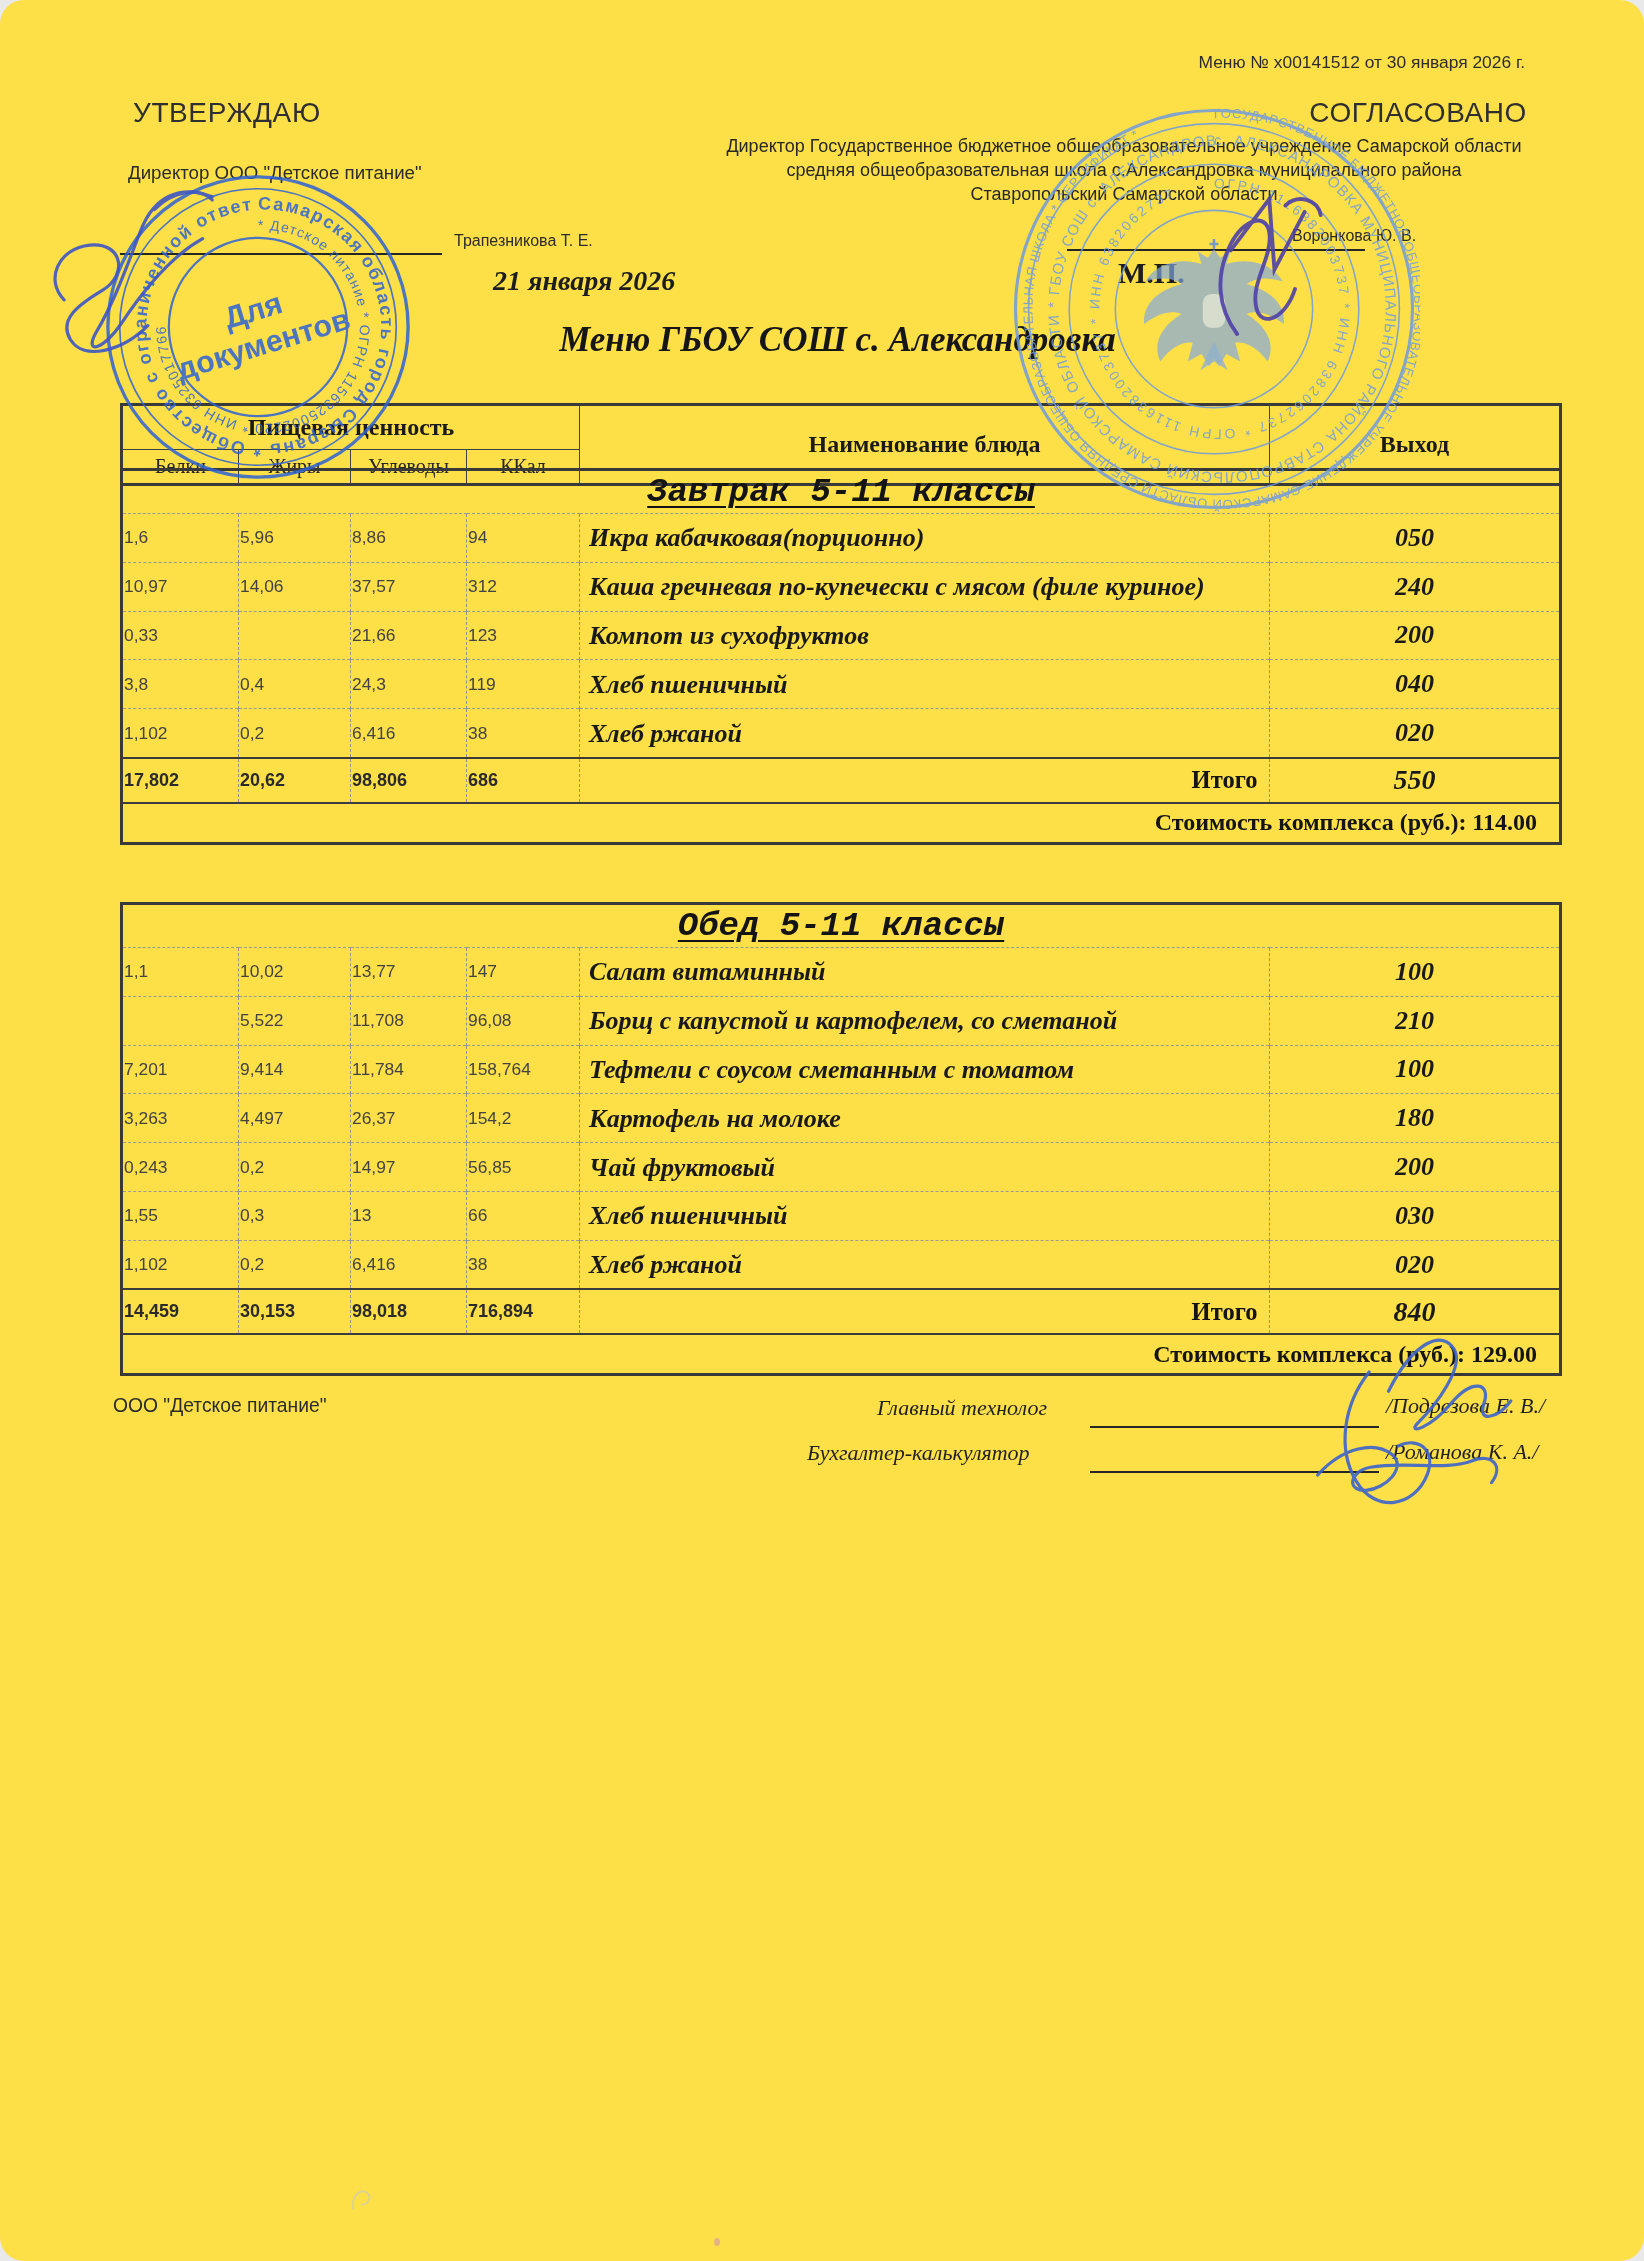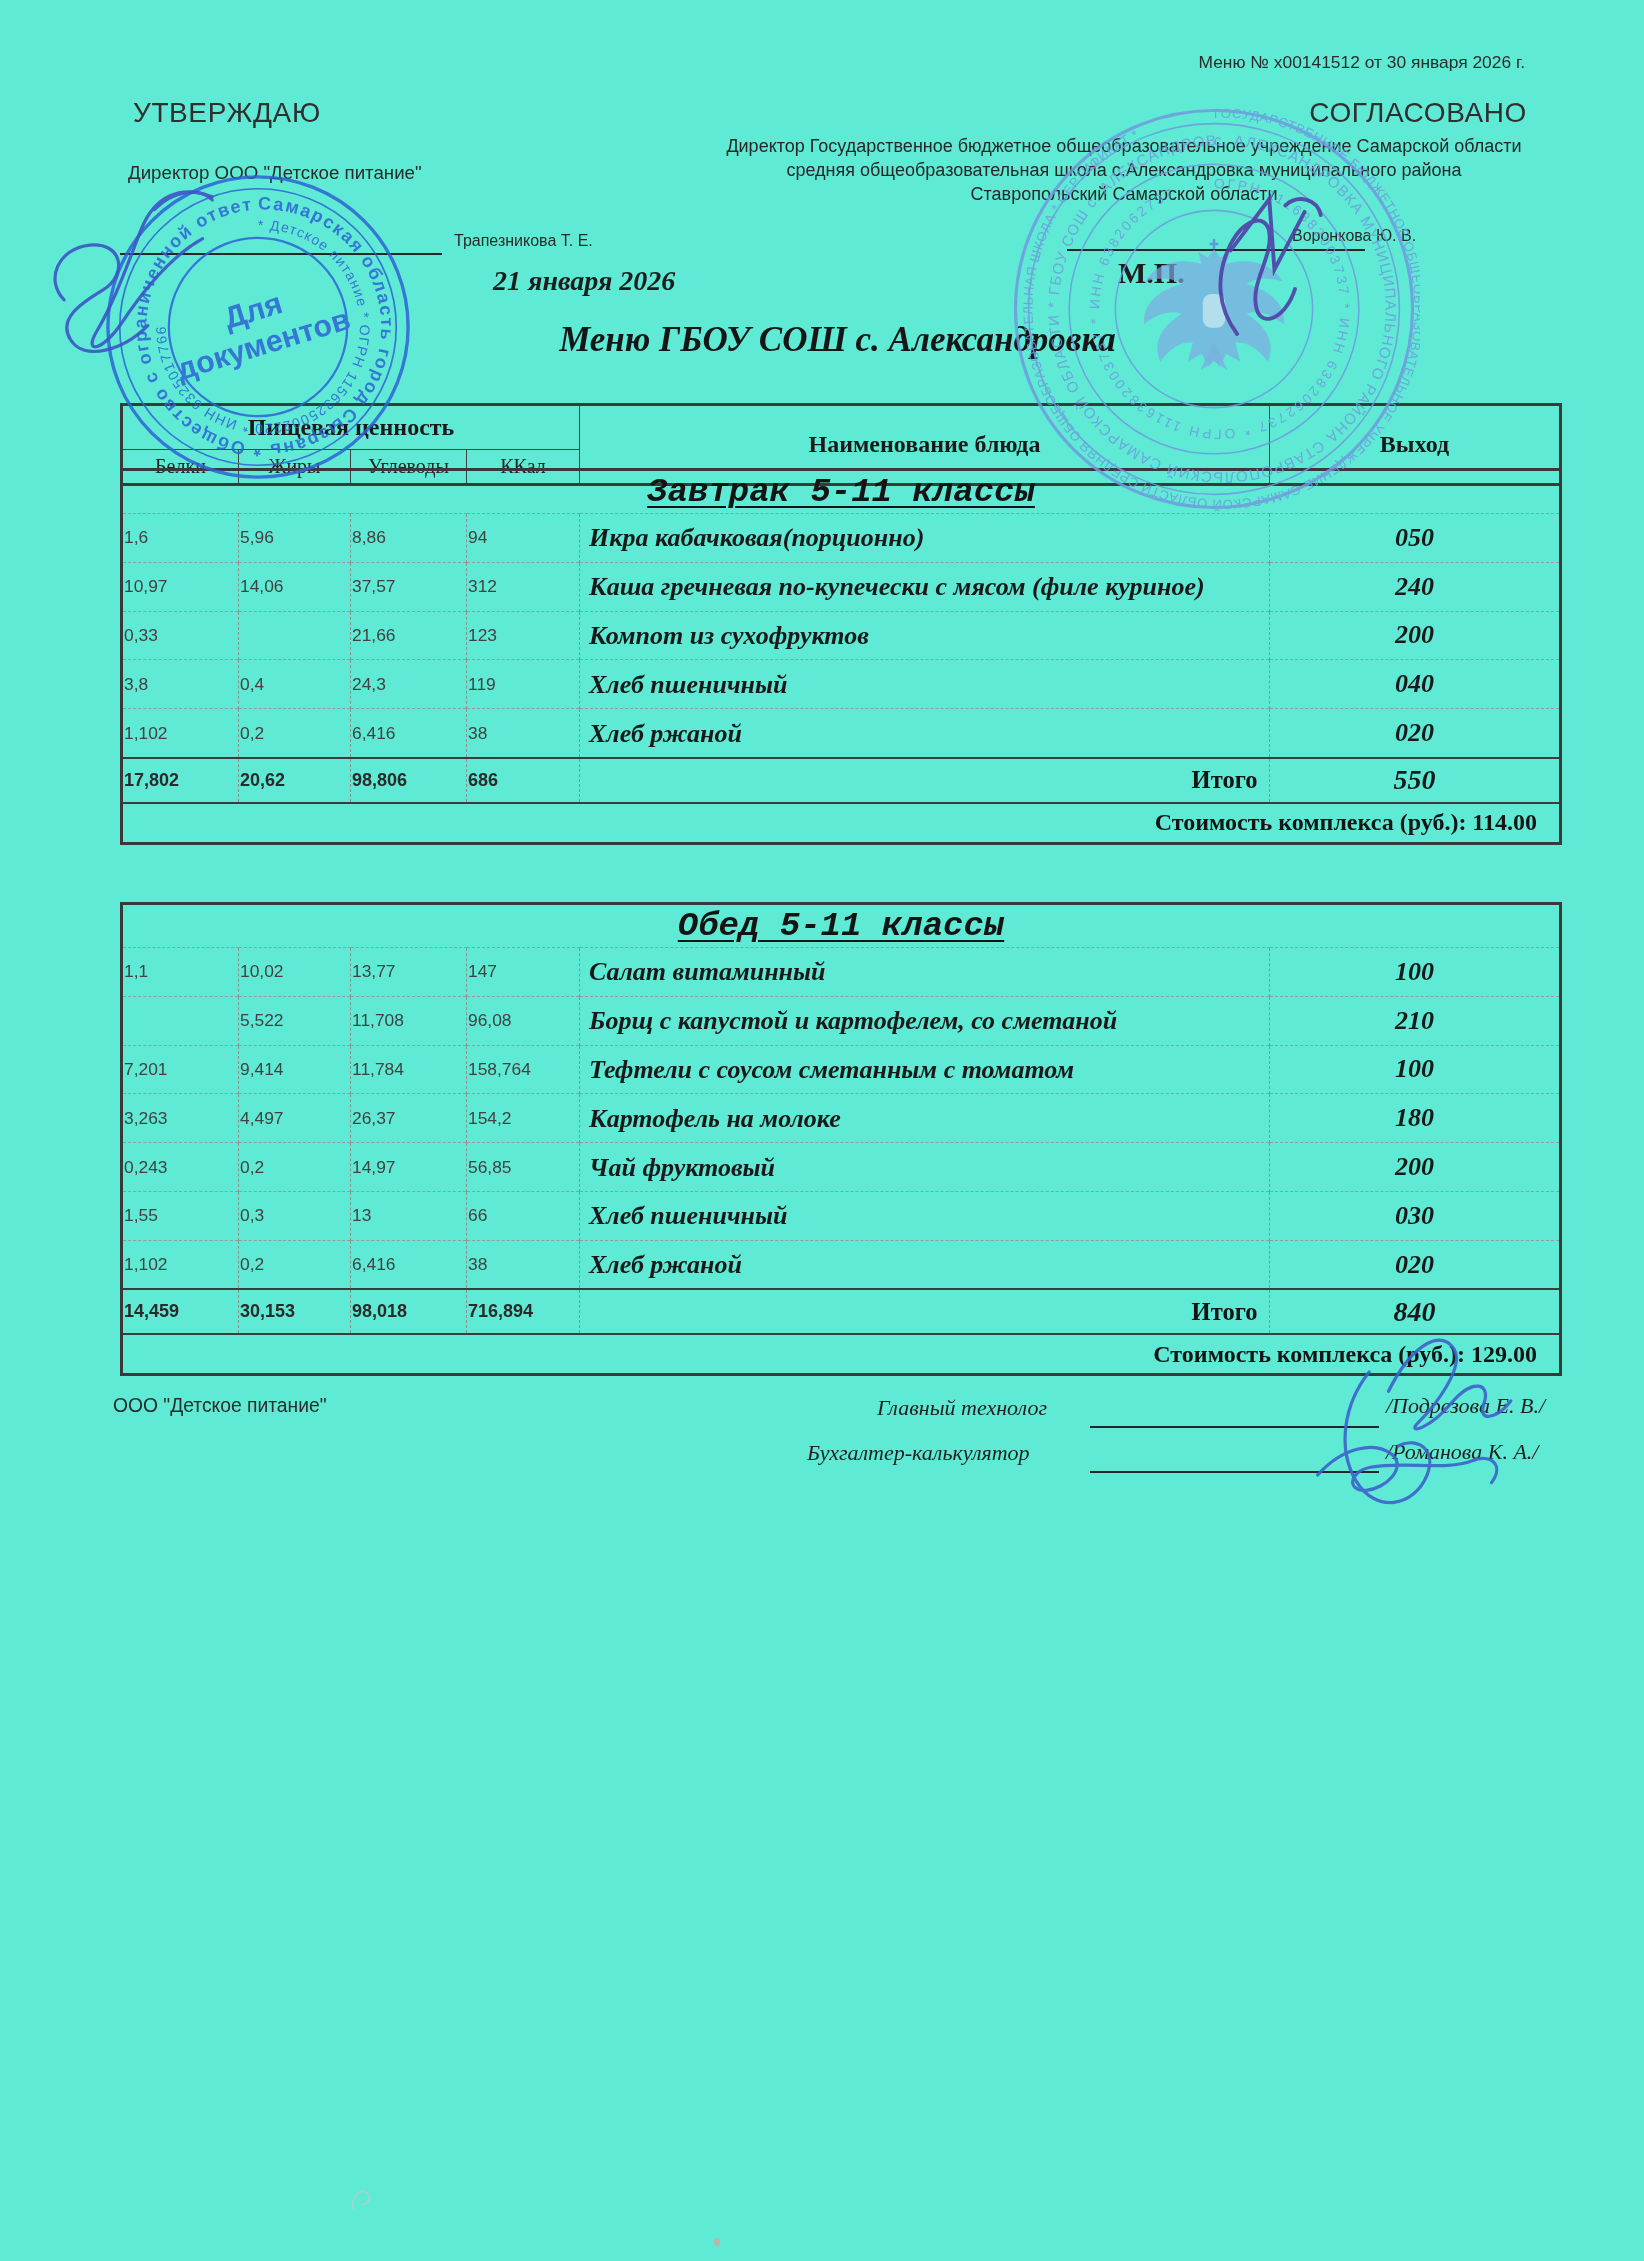--- a/index.html
+++ b/index.html
@@ -1,19 +1,20 @@
 <!DOCTYPE html>
 <html style="font-size:10.3px"><head>
 <meta charset="utf-8">
 <style>
   html,body{margin:0;padding:0;background:#e9e9e9;}
   .page{
-    position:relative;width:1644px;height:2261px;background:#5eead4;
+    position:relative;width:1644px;height:2261px;background:#fde047;
     font-family:"Liberation Sans","DejaVu Sans",sans-serif;color:#222;
     overflow:hidden;
+    border-radius:24px;
   }
 
   
   .menu-number{position:absolute;top:52px;right:119px;font-size:17.4px;color:#2c2c2c;}
   .approve-title{position:absolute;left:133px;top:97px;font-size:28px;color:#2f2f2f;letter-spacing:0.6px;}
   .agree-title{position:absolute;top:97px;right:117px;font-size:28px;color:#2f2f2f;letter-spacing:0.6px;}
   .agree-org{position:absolute;left:718px;top:134px;width:812px;text-align:center;font-size:18px;line-height:24px;color:#272727;}
   .approve-org{position:absolute;left:128px;top:162px;font-size:18.7px;color:#2b2b2b;}
   .uline{position:absolute;height:1.9px;background:#262626;}
   .approve-line{left:120px;top:253px;width:322px;}

